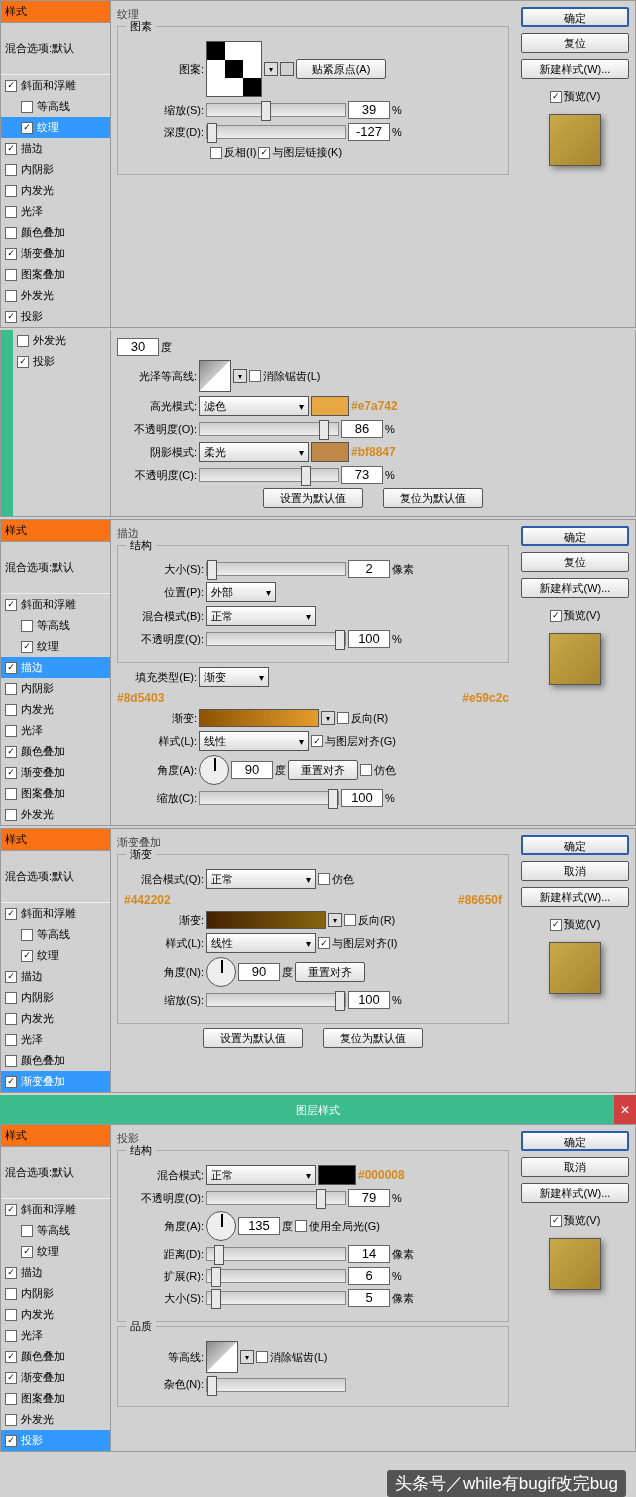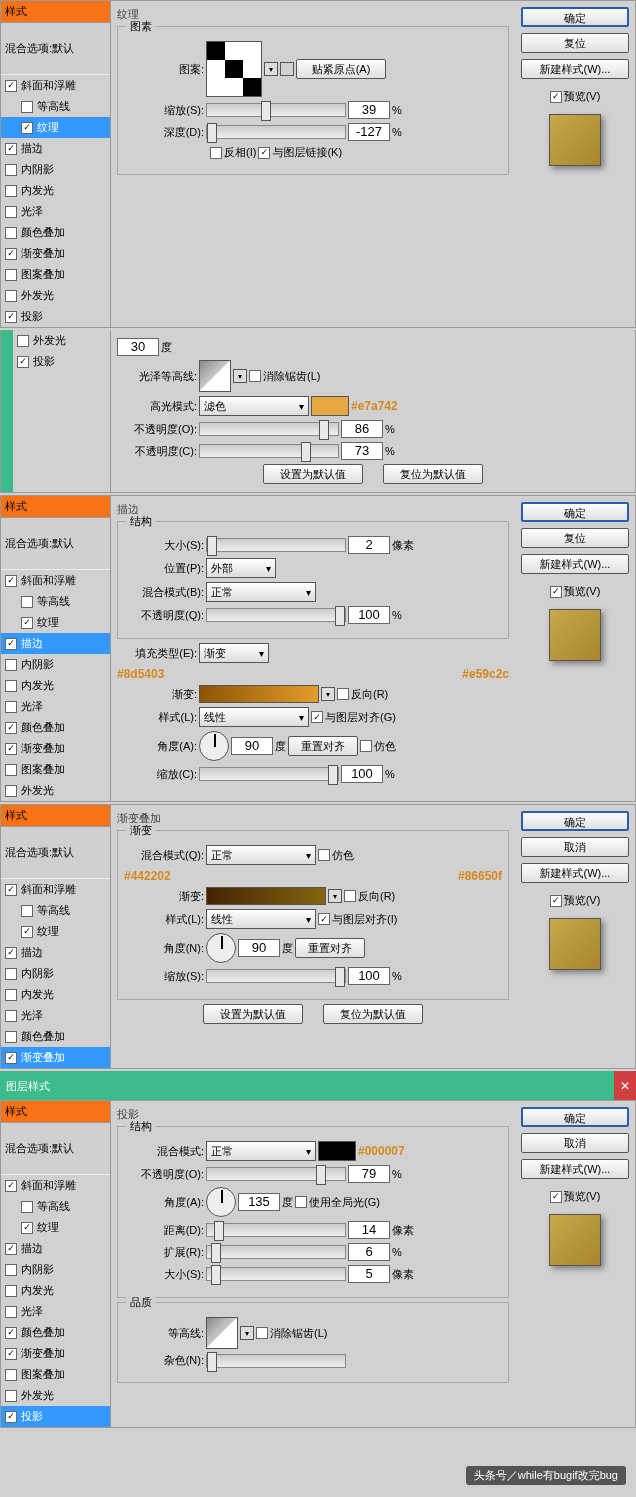--- a/index.html
+++ b/index.html
@@ -42,23 +42,23 @@
 .hex{color:#d68a1e;font-weight:bold;font-size:12px}
 .pattern-sw{width:56px;height:56px;border:1px solid #555;background:#fff;position:relative}
 .pattern-sw::before{content:"";position:absolute;width:18px;height:18px;background:#000;left:0;top:0}
 .pattern-sw::after{content:"";position:absolute;width:18px;height:18px;background:#000;right:0;bottom:0}
 .pattern-sw .m{position:absolute;width:18px;height:18px;background:#000;left:18px;top:18px}
 .drop-btn{width:14px;height:14px;border:1px solid #555;background:#ddd;display:flex;align-items:center;justify-content:center;font-size:8px}
 .angle-dial{width:30px;height:30px;border:1px solid #555;border-radius:50%;background:#eee;position:relative}
 .angle-dial::after{content:"";position:absolute;width:2px;height:13px;background:#000;left:14px;top:2px;transform-origin:bottom}
 .curve-sw{width:32px;height:32px;border:1px solid #555;background:linear-gradient(135deg,#888 0%,#ccc 50%,#fff 50%)}
 .grad-sw{height:18px;border:1px solid #555;min-width:120px}
-.banner{background:#3cbb8d;color:#fff;font-size:14px;padding:6px;position:relative}
+.banner{background:#3cbb8d;color:#fff;font-size:14px;text-align:center;padding:6px;position:relative}
 .close-x{position:absolute;right:0;top:0;width:22px;height:100%;background:#d04040;color:#fff;display:flex;align-items:center;justify-content:center;font-size:12px}
-.footer{position:fixed;bottom:12px;right:10px;background:rgba(0,0,0,.6);color:#fff;padding:2px 8px;font-size:11px;border-radius:3px}
+.footer{position:fixed;bottom:0;right:10px;background:rgba(0,0,0,.6);color:#fff;padding:2px 8px;font-size:17px;border-radius:3px}
 .partial-top{border-top:none}
 .teal-strip{width:12px;background:#3cbb8d}
 </style>
 </head>
 <body>
 
 <div class="panel">
  <div class="sidebar">
   <div class="side-hdr">样式</div>
   <div class="side-sub">混合选项:默认</div>
@@ -188,20 +188,28 @@
    <div class="swatch" style="background:#e7a742"></div>
    <span class="hex">#e7a742</span>
   </div>
   <div class="row">
    <span class="lbl">不透明度(O):</span>
    <div class="slider p86"></div>
    <div class="num">86</div>
         <span>%</span>
   </div>
   <div class="row">
+   <span class="lbl">阴影模式:</span>
+   <div class="sel">
+          <span>柔光</span>
+        </div>
+   <div class="swatch" style="background:#bf8847"></div>
+   <span class="hex">#bf8847</span>
+  </div>
+  <div class="row">
    <span class="lbl">不透明度(C):</span>
    <div class="slider p73"></div>
    <div class="num">73</div>
         <span>%</span>
   </div>
   <div class="row" style="justify-content:center;gap:20px">
    <div class="btn" style="width:100px">设置为默认值</div>
    <div class="btn" style="width:100px">复位为默认值</div>
   </div>
  </div>
@@ -504,21 +512,21 @@
  <div class="main">
   <div class="group-lbl">投影</div>
   <div class="box">
    <div class="box-title">结构</div>
    <div class="row">
           <span class="lbl">混合模式:</span>
           <div class="sel">
             <span>正常</span>
           </div>
           <div class="swatch" style="background:#000"></div>
-          <span class="hex">#000007</span>
+          <span class="hex">#000008</span>
         </div>
    <div class="row">
           <span class="lbl">不透明度(O):</span>
           <div class="slider p79"></div>
           <div class="num">79</div>
           <span>%</span>
         </div>
    <div class="row">
           <span class="lbl">角度(A):</span>
           <div class="angle-dial"></div>

